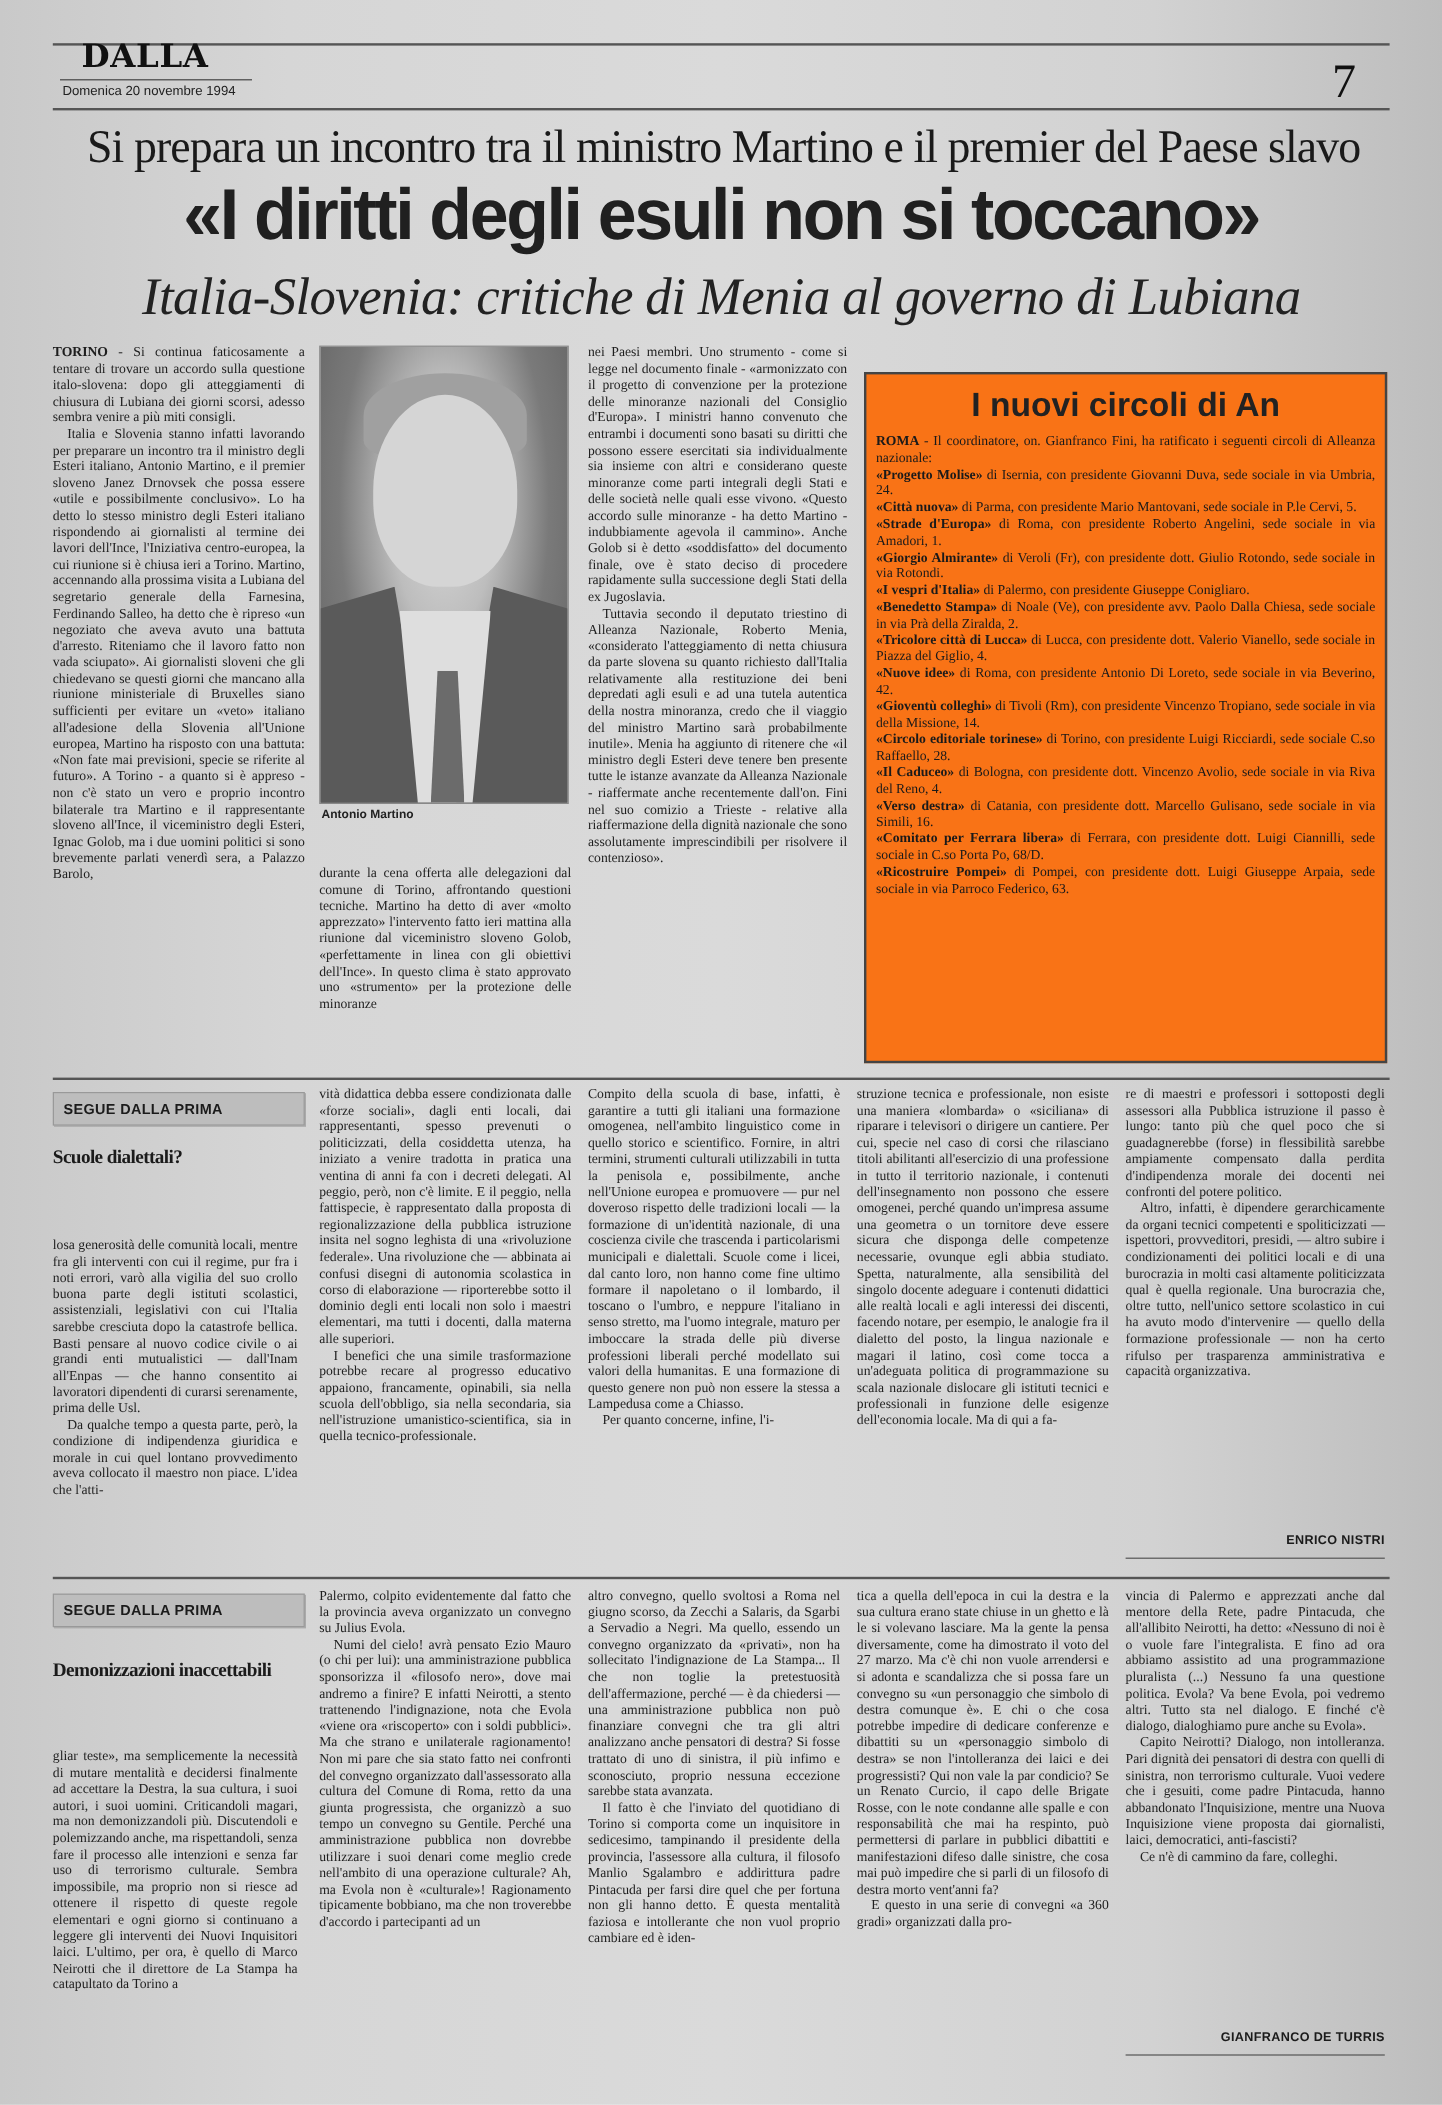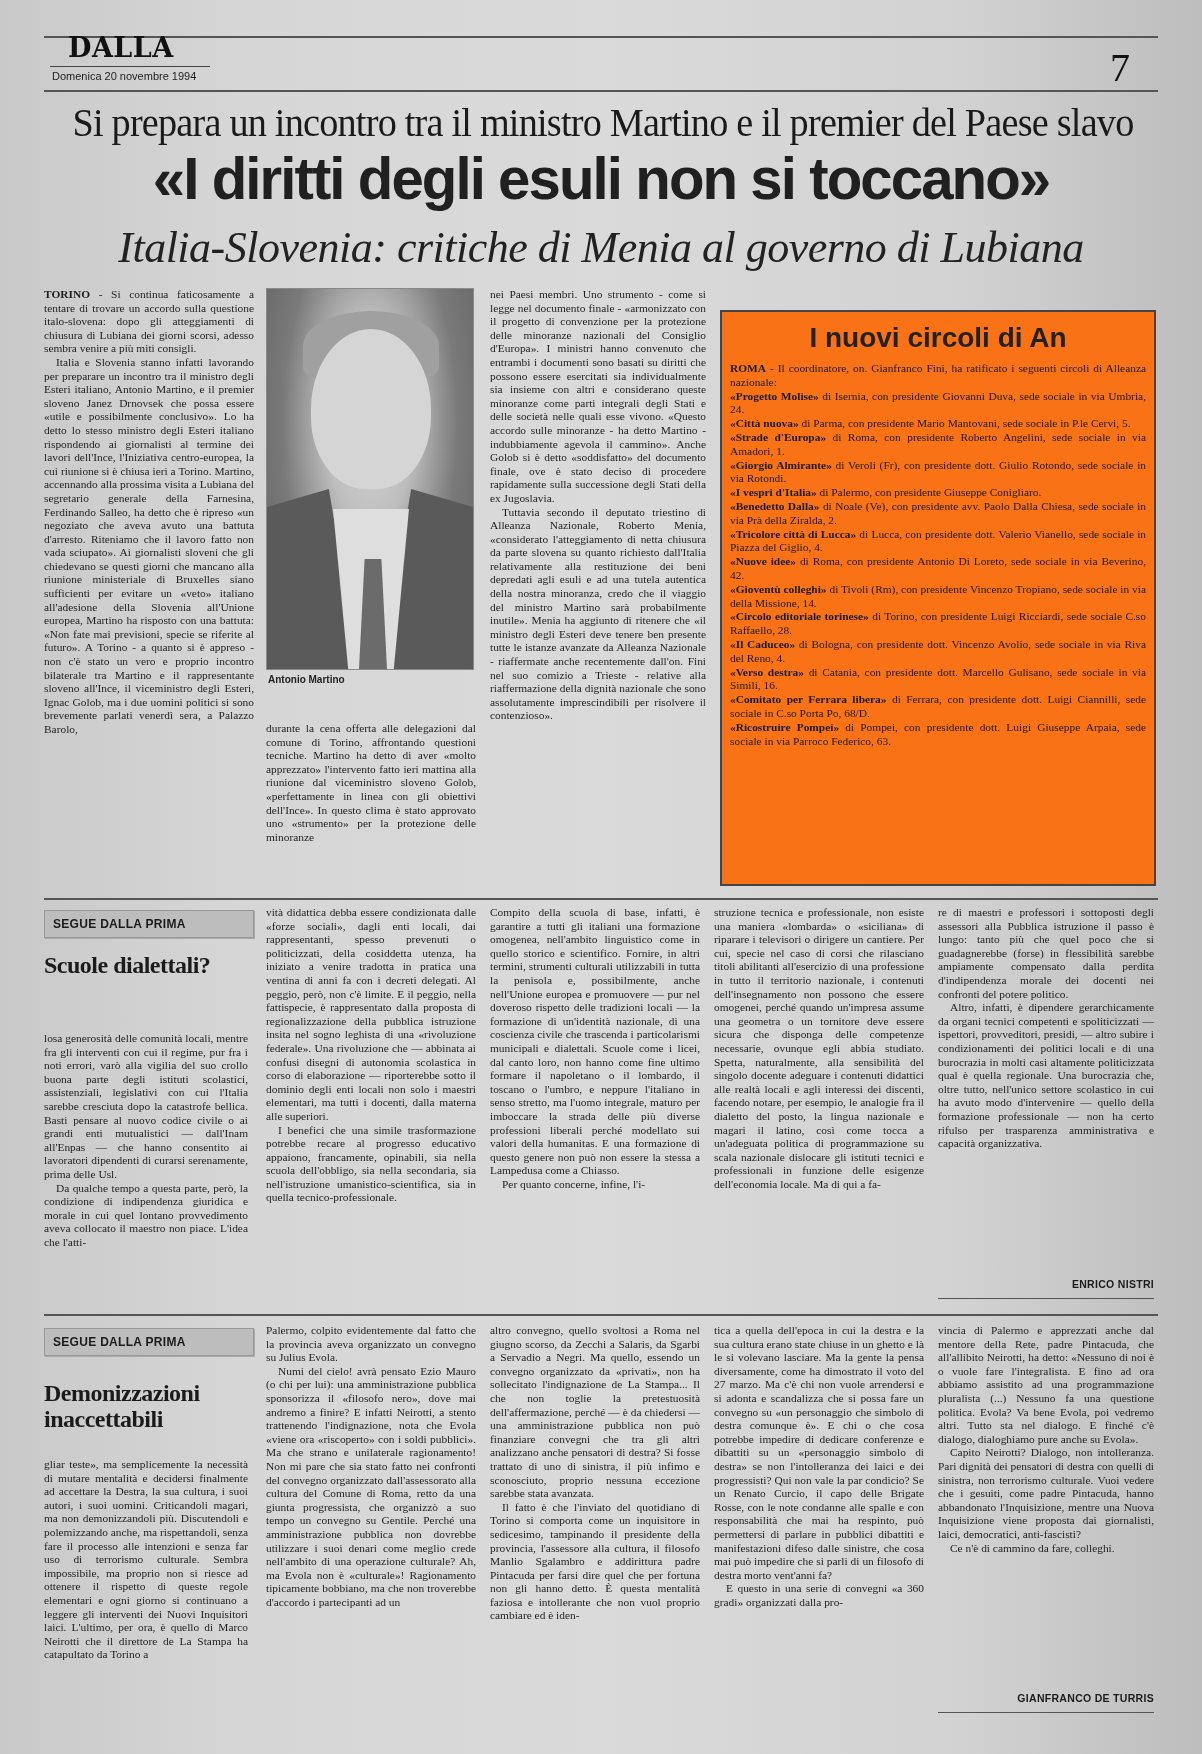--- a/index.html
+++ b/index.html
@@ -44,21 +44,21 @@
 
   
   .box { position: absolute; left: 676px; top: 288px; width: 436px; height: 576px; border: 2px solid #444; background: #f97316; box-sizing: border-box; }
   .box-title { text-align: center; font-family: "Liberation Sans", sans-serif; font-weight: bold; font-size: 28px; margin-top: 10px; color: #222; }
   .box-body { padding: 8px 8px 0 8px; font-size: 11.4px; line-height: 13.8px; text-align: justify; }
   .box-body .item { margin: 0; }
 
   .hr { position: absolute; height: 2px; background: #555; }
 
   .tag { position: absolute; background: #bdbdbd; border: 1px solid #999; font-family: "Liberation Sans", sans-serif; font-weight: bold; font-size: 12px; padding: 6px 8px; color: #1b1b1b; letter-spacing: 0.3px; box-shadow: 1px 1px 0 #aaa; }
-  .art-title { position: absolute; font-family: "Liberation Serif", serif; font-weight: bold; font-size: 24px; line-height: 26px; letter-spacing: -0.5px; color: #1b1b1b; }
+  .art-title { position: absolute; font-family: "Liberation Serif", serif; font-weight: bold; font-size: 16px; line-height: 26px; letter-spacing: -0.5px; color: #1b1b1b; }
   .byline { position: absolute; font-family: "Liberation Sans", sans-serif; font-weight: bold; font-size: 10.5px; color: #1b1b1b; letter-spacing: 0.3px; }
   .ital { }
 </style>
 </head>
 <body>
 
 <div class="page">
 
   <div class="mast">
     <div class="mast-rule-top"></div>
@@ -99,21 +99,21 @@
 
   <div class="box">
     <div class="box-title">I nuovi circoli di An</div>
     <div class="box-body" id="box-body">
       <p class="item"><span class="bold">ROMA</span><span> - Il coordinatore, on. Gianfranco Fini, ha ratificato i seguenti circoli di Alleanza nazionale:</span></p>
     <p class="item"><span class="bold">«Progetto Molise»</span><span> di Isernia, con presidente Giovanni Duva, sede sociale in via Umbria, 24.</span></p>
         <p class="item"><span class="bold">«Città nuova»</span><span> di Parma, con presidente Mario Mantovani, sede sociale in P.le Cervi, 5.</span></p>
         <p class="item"><span class="bold">«Strade d'Europa»</span><span> di Roma, con presidente Roberto Angelini, sede sociale in via Amadori, 1.</span></p>
         <p class="item"><span class="bold">«Giorgio Almirante»</span><span> di Veroli (Fr), con presidente dott. Giulio Rotondo, sede sociale in via Rotondi.</span></p>
         <p class="item"><span class="bold">«I vespri d'Italia»</span><span> di Palermo, con presidente Giuseppe Conigliaro.</span></p>
-        <p class="item"><span class="bold">«Benedetto Dalla»</span><span> di Noale (Ve), con presidente avv. Paolo Dalla Chiesa, sede sociale in via Prà della Ziralda, 2.</span></p>
+        <p class="item"><span class="bold">«Benedetto Stampa»</span><span> di Noale (Ve), con presidente avv. Paolo Dalla Chiesa, sede sociale in via Prà della Ziralda, 2.</span></p>
         <p class="item"><span class="bold">«Tricolore città di Lucca»</span><span> di Lucca, con presidente dott. Valerio Vianello, sede sociale in Piazza del Giglio, 4.</span></p>
         <p class="item"><span class="bold">«Nuove idee»</span><span> di Roma, con presidente Antonio Di Loreto, sede sociale in via Beverino, 42.</span></p>
         <p class="item"><span class="bold">«Gioventù colleghi»</span><span> di Tivoli (Rm), con presidente Vincenzo Tropiano, sede sociale in via della Missione, 14.</span></p>
         <p class="item"><span class="bold">«Circolo editoriale torinese»</span><span> di Torino, con presidente Luigi Ricciardi, sede sociale C.so Raffaello, 28.</span></p>
         <p class="item"><span class="bold">«Il Caduceo»</span><span> di Bologna, con presidente dott. Vincenzo Avolio, sede sociale in via Riva del Reno, 4.</span></p>
         <p class="item"><span class="bold">«Verso destra»</span><span> di Catania, con presidente dott. Marcello Gulisano, sede sociale in via Simili, 16.</span></p>
         <p class="item"><span class="bold">«Comitato per Ferrara libera»</span><span> di Ferrara, con presidente dott. Luigi Ciannilli, sede sociale in C.so Porta Po, 68/D.</span></p>
         <p class="item"><span class="bold">«Ricostruire Pompei»</span><span> di Pompei, con presidente dott. Luigi Giuseppe Arpaia, sede sociale in via Parroco Federico, 63.</span></p>
       </div>
   </div>

